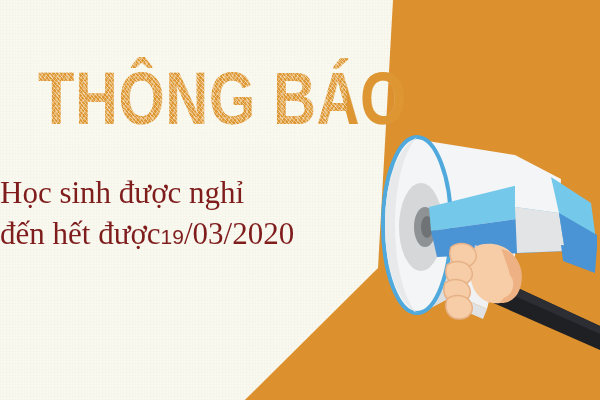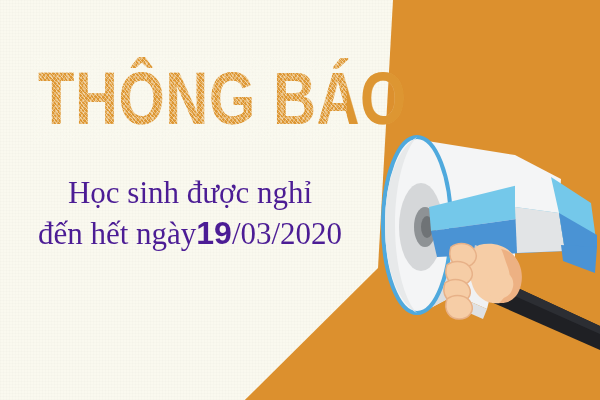--- a/index.html
+++ b/index.html
@@ -80,31 +80,30 @@
     background-size: auto, auto, 7px 6px, 9px 8px;
     mix-blend-mode: screen;
     pointer-events: none;
   }
 
   .subtitle {
     position: absolute;
     left: 0;
     right: 0;
     top: 172px;
-    text-align: center;
     font-family: "Liberation Serif", serif;
     font-size: 31px;
     line-height: 41px;
-    color: #4c1d95;
+    color: #7f1d1d;
     white-space: nowrap;
   }
   .subtitle .line2 .day {
     font-family: "Liberation Sans", sans-serif;
-    font-weight: bold;
-    font-size: 32px;
+    font-weight: normal;
+    font-size: 21px;
   }
 
   
   .megaphone {
     position: absolute;
     left: 355px;
     top: 95px;
     width: 245px;
     height: 255px;
   }
@@ -117,21 +116,21 @@
 
   <div class="bg-orange"></div>
   <div class="bg-cream"></div>
 
   <div class="text-block">
 
     <div class="headline">THÔNG BÁO</div>
 
     <div class="subtitle">
       <div class="line1">Học sinh được nghỉ</div>
-      <div class="line2"><span>đến hết ngày</span><span class="day">19</span><span>/03/2020</span></div>
+      <div class="line2"><span>đến hết được</span><span class="day">19</span><span>/03/2020</span></div>
     </div>
 
   </div>
 
   <div class="megaphone">
     <svg width="245" height="255" viewBox="0 0 245 255" xmlns="http://www.w3.org/2000/svg">
 
       <g>
         <path d="M126 176 L245 231 L245 255 L118 199 Z" fill="#1f2024"></path>
         <path d="M126 176 L245 231 L245 239 L124 185 Z" fill="#2c2e33"></path>

